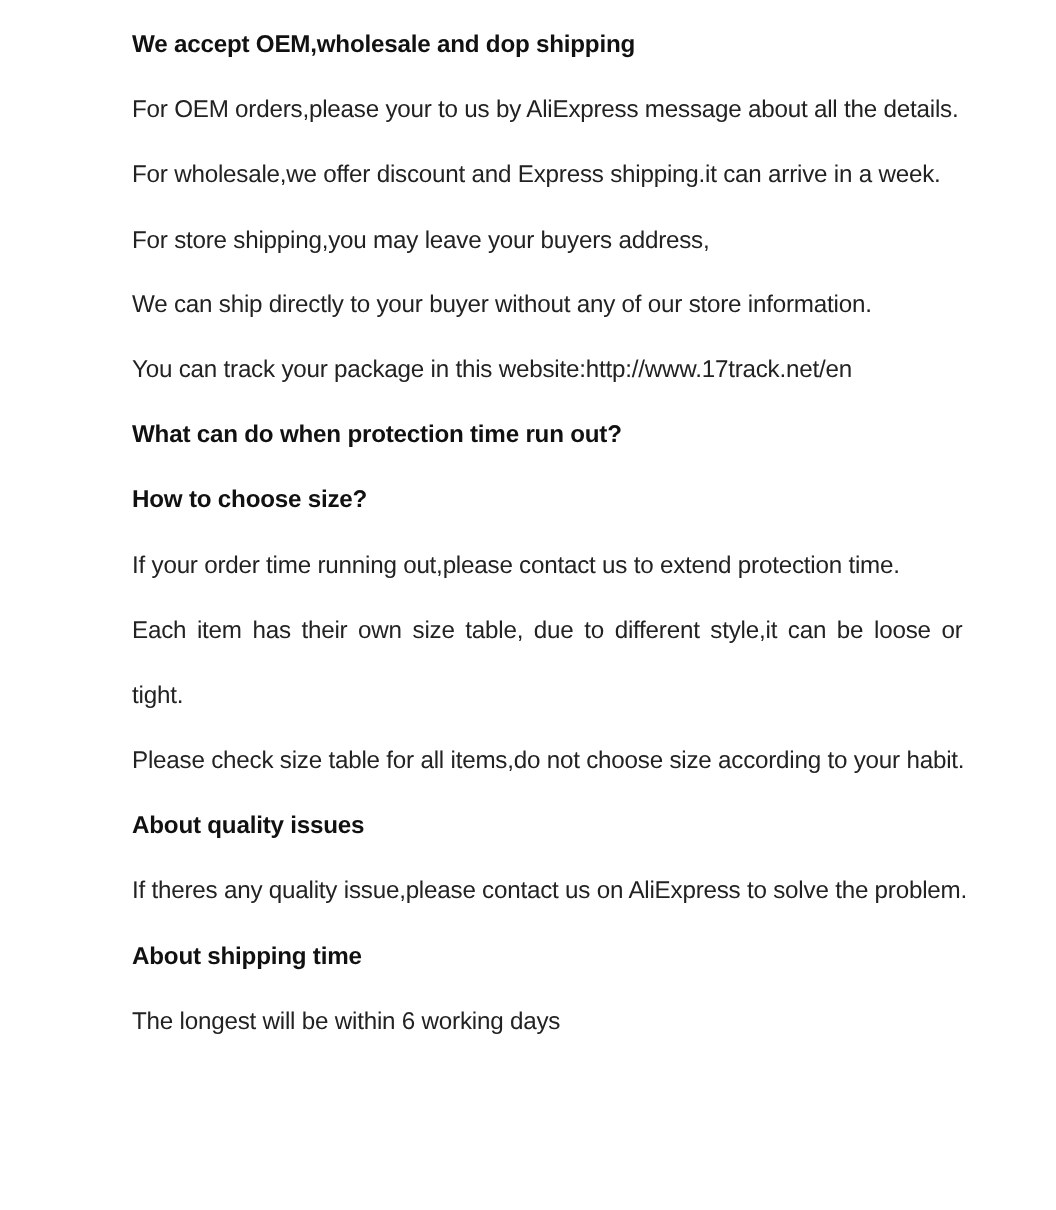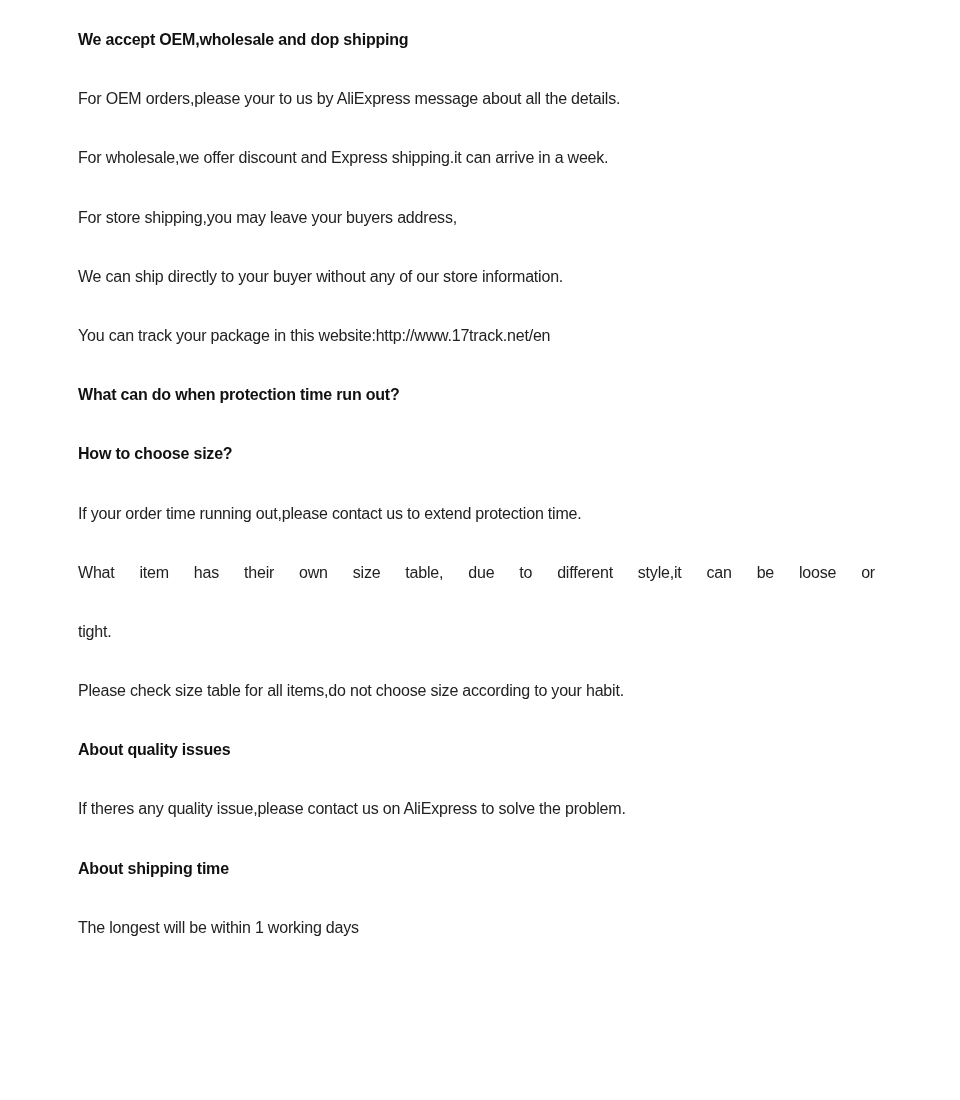--- a/index.html
+++ b/index.html
@@ -5,23 +5,23 @@
   html, body {
     margin: 0;
     padding: 0;
     background: #ffffff;
   }
   .page {
     width: 960px;
     height: 1100px;
     background: #ffffff;
     box-sizing: border-box;
-    padding: 10px 85px 0 78px;
+    padding: 10px 85px 0 120px;
     font-family: "Liberation Sans", "DejaVu Sans", sans-serif;
-    font-size: 16px;
+    font-size: 22px;
     letter-spacing: -0.2px;
     color: #222222;
     overflow: hidden;
   }
   .line {
     height: 59.2px;
     line-height: 59.2px;
     white-space: nowrap;
   }
   .line.heading {
@@ -41,20 +41,20 @@
 <div class="page">
   <div class="line heading">We accept OEM,wholesale and dop shipping</div>
   <div class="line">For OEM orders,please your to us by AliExpress message about all the details.</div>
   <div class="line">For wholesale,we offer discount and Express shipping.it can arrive in a week.</div>
   <div class="line">For store shipping,you may leave your buyers address,</div>
   <div class="line">We can ship directly to your buyer without any of our store information.</div>
   <div class="line">You can track your package in this website:http://www.17track.net/en</div>
   <div class="line heading">What can do when protection time run out?</div>
   <div class="line heading">How to choose size?</div>
   <div class="line">If your order time running out,please contact us to extend protection time.</div>
-  <div class="line stretch">What item has their own size table, due to different style,it can be loose or</div>
+  <div class="line stretch">Each item has their own size table, due to different style,it can be loose or</div>
   <div class="line">tight.</div>
   <div class="line">Please check size table for all items,do not choose size according to your habit.</div>
   <div class="line heading">About quality issues</div>
   <div class="line">If theres any quality issue,please contact us on AliExpress to solve the problem.</div>
   <div class="line heading">About shipping time</div>
-  <div class="line">The longest will be within 1 working days</div>
+  <div class="line">The longest will be within 6 working days</div>
 </div>
 
 </body></html>

